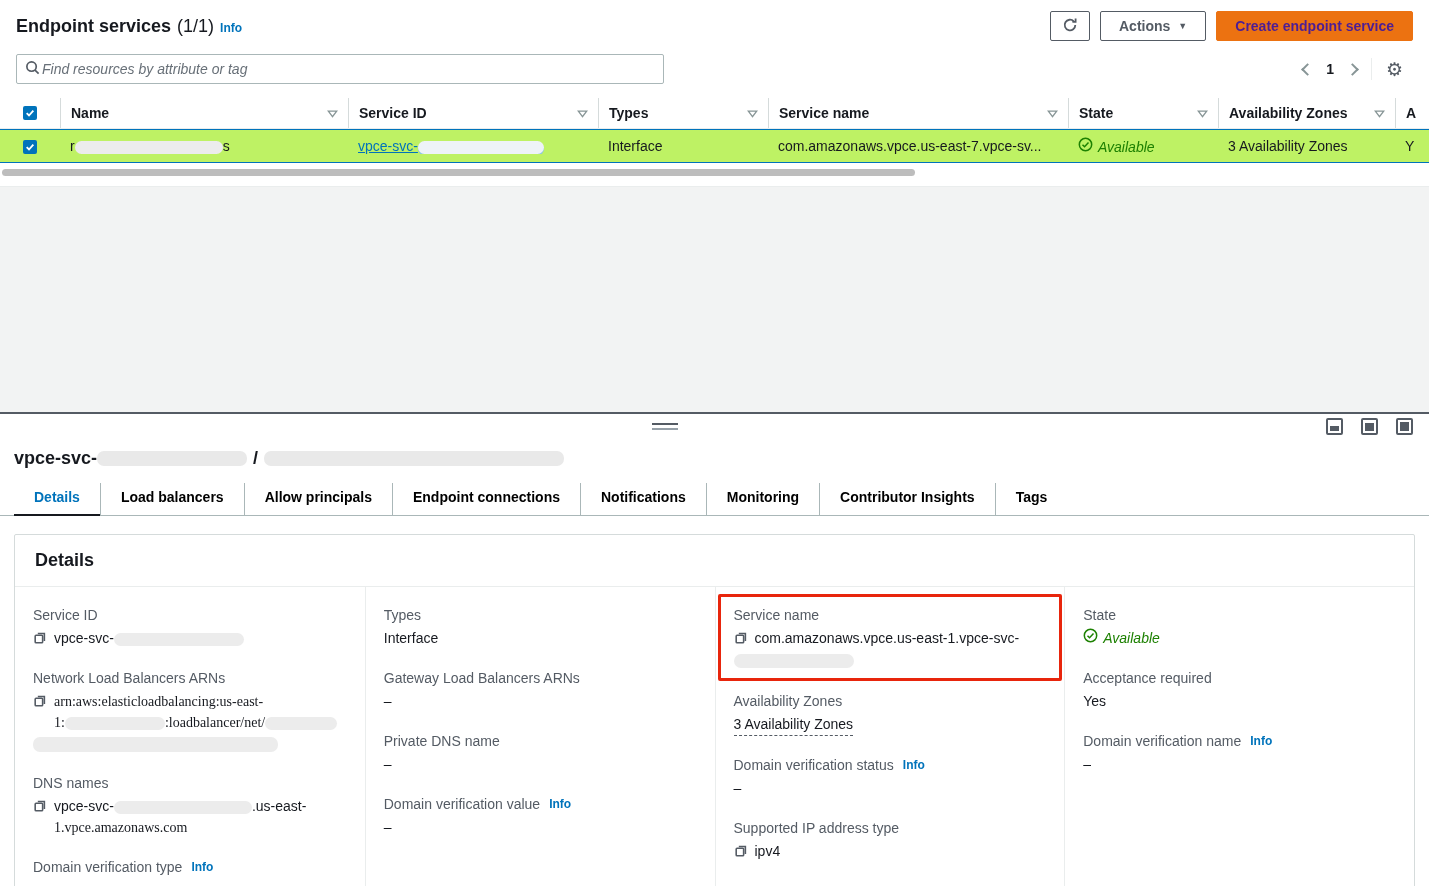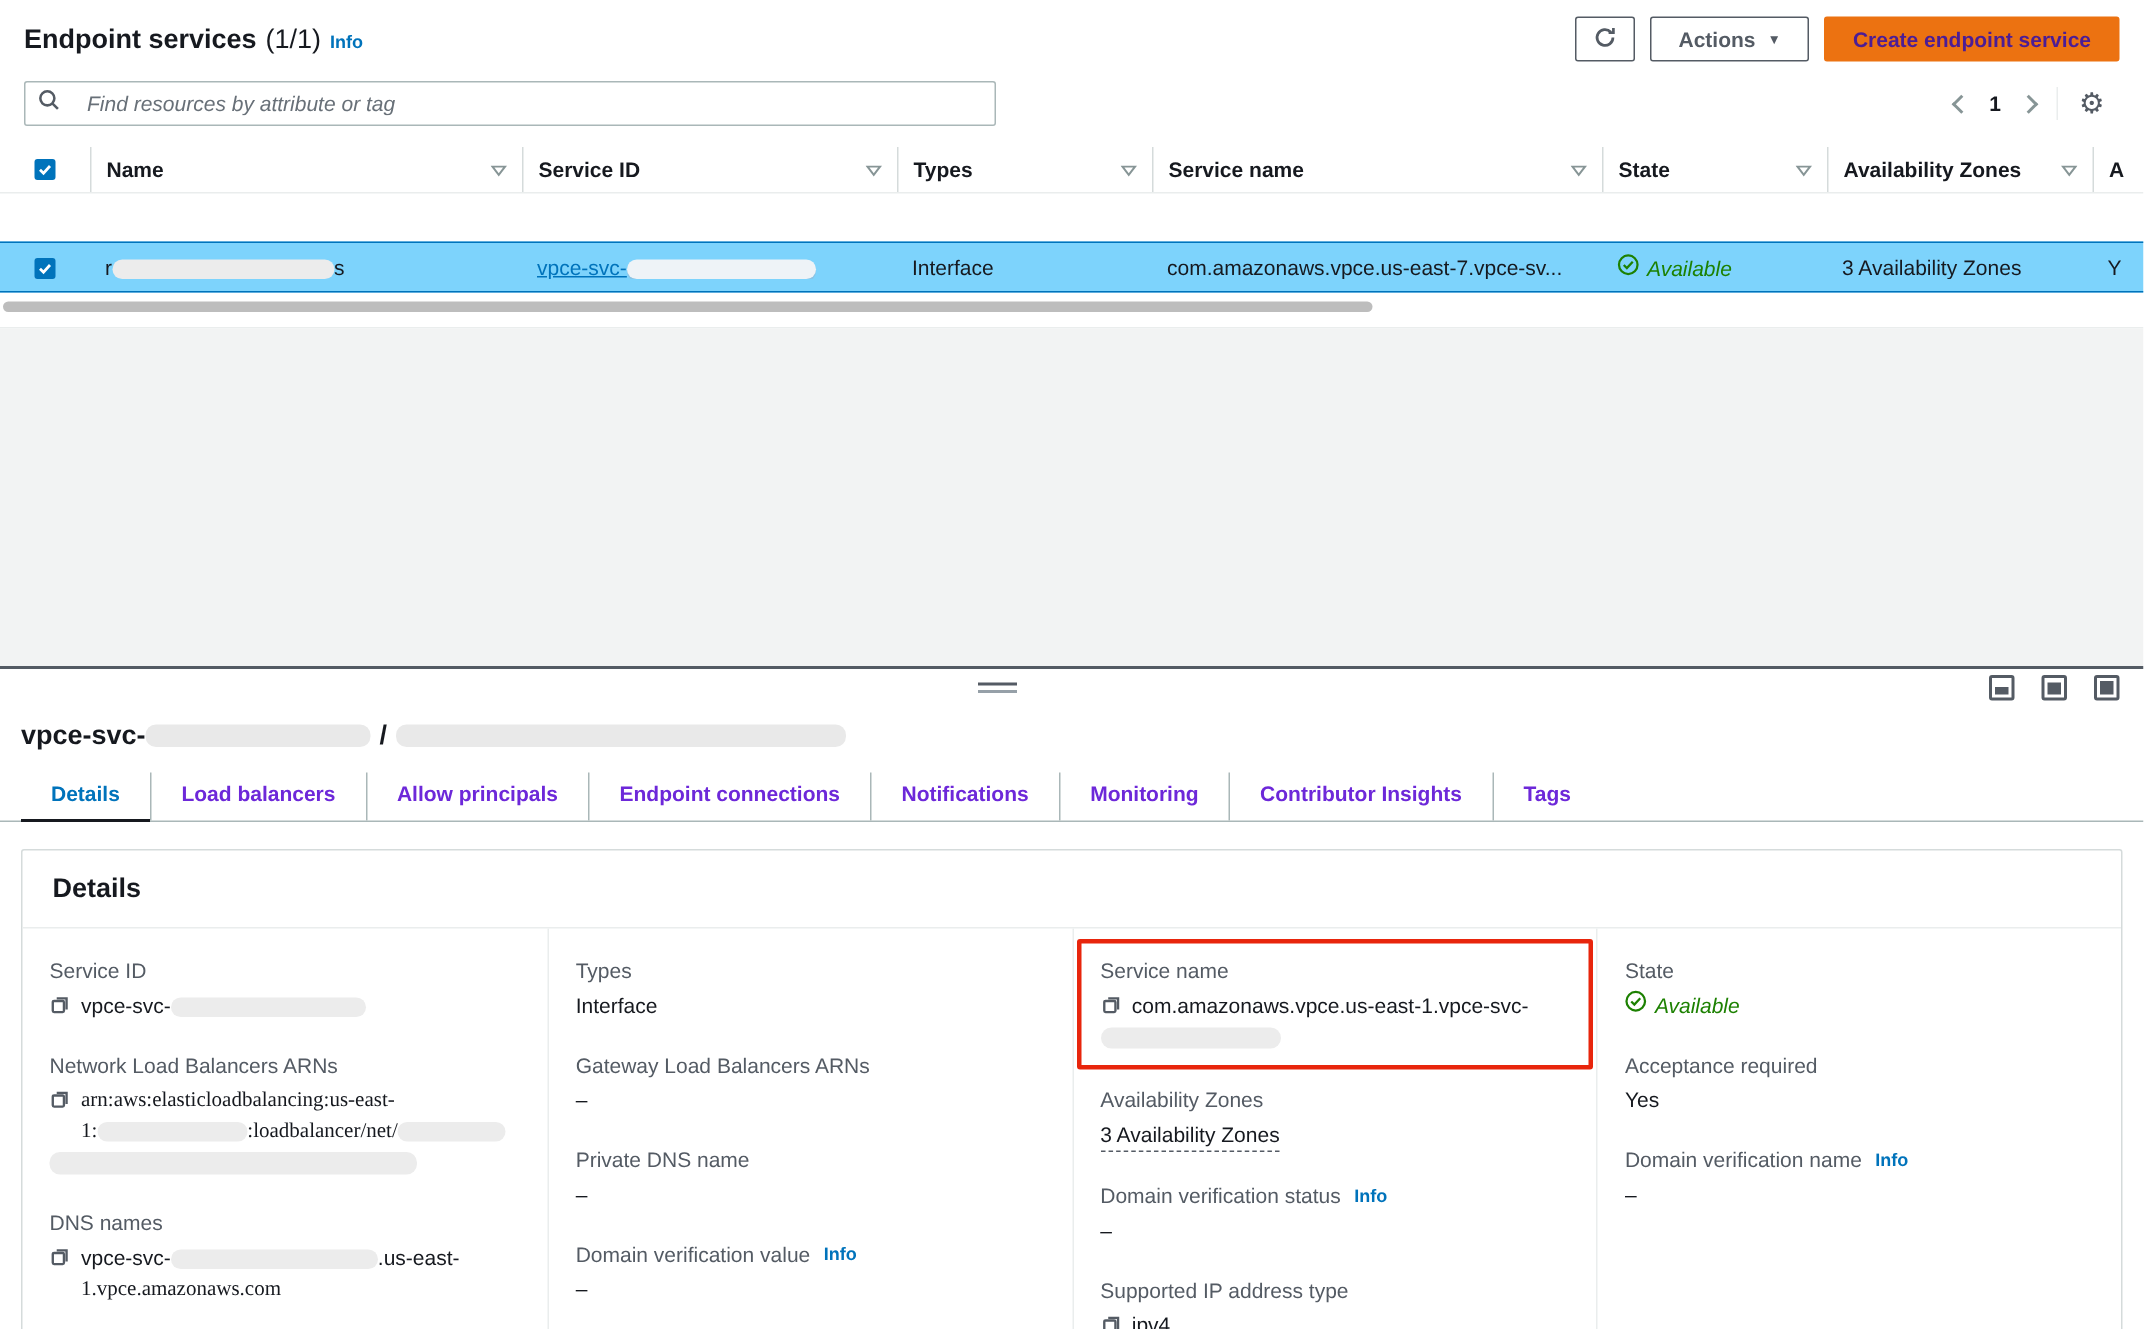--- a/index.html
+++ b/index.html
@@ -11,37 +11,37 @@
   .page-title { font-size:18px; font-weight:700; display:flex; align-items:baseline; gap:6px; }
   .page-title .count { font-weight:400; }
   .info-link { color:#0073bb; font-size:12px; font-weight:700; text-decoration:none; cursor:pointer; }
   .hdr-actions { display:flex; align-items:center; gap:10px; }
   .btn { height:30px; border:1px solid #545b64; border-radius:2px; background:#fff; color:#545b64; font-weight:700; font-size:14px; font-family:inherit; padding:0 18px; display:flex; align-items:center; gap:8px; cursor:pointer; }
   .btn.icon-only { width:40px; justify-content:center; padding:0; }
   .btn.primary { background:#ec7211; border-color:#ec7211; color:#4c1d95; }
   .caret { font-size:9px; color:#545b64; }
 
   .search-row { display:flex; align-items:center; justify-content:space-between; padding:0 16px; margin-top:12px; }
-  .search-box { width:648px; height:30px; border:1px solid #aab7b8; border-radius:2px; display:flex; align-items:center; padding:0 8px; gap:18px; background:#fff; }
+  .search-box { width:648px; height:30px; border:1px solid #aab7b8; border-radius:2px; display:flex; align-items:center; padding:0 8px; gap:2px; background:#fff; }
   .search-box input { border:none; outline:none; flex:1; font-size:14px; font-family:inherit; color:#16191f; background:transparent; }
   .search-box input::placeholder { color:#687078; font-style:italic; }
   .pager { display:flex; align-items:center; gap:14px; padding-right:10px; }
   .chev { width:9px; height:9px; border-top:2px solid #879596; border-right:2px solid #879596; display:inline-block; cursor:pointer; }
   .chev.left  { transform:rotate(-135deg); }
   .chev.right { transform:rotate(45deg); }
   .page-num { font-weight:700; font-size:14px; }
   .pager-sep { width:1px; height:22px; background:#eaeded; }
   .gear { font-family:"DejaVu Sans", sans-serif; font-size:19px; color:#545b64; cursor:pointer; line-height:1; }
 
   .grid-head, .grid-row { display:grid; grid-template-columns:60px 288px 250px 170px 300px 150px 177px 1fr; align-items:center; }
   .grid-head { margin-top:14px; border-bottom:1px solid #eaeded; }
   .th { font-size:14px; font-weight:700; padding:8px 10px; display:flex; align-items:center; justify-content:space-between; border-left:1px solid #d5dbdb; height:30px; }
   .th.first { border-left:none; justify-content:center; }
   .sort-ic { cursor:pointer; line-height:0; }
-  .grid-row { background:#7dd3fc; border-top:1px solid #0073bb; border-bottom:1px solid #0073bb; height:34px; font-size:14px;margin-top:32px; }
+  .grid-row { background:#bef264; border-top:1px solid #0073bb; border-bottom:1px solid #0073bb; height:34px; font-size:14px; }
   .td { padding:0 10px; white-space:nowrap; overflow:hidden; }
   .td.center { text-align:center; }
   .cbx { width:14px; height:14px; background:#0073bb; border-radius:2px; display:inline-flex; align-items:center; justify-content:center; cursor:pointer; vertical-align:middle; }
   .redact { display:inline-block; background:#ececec; border-radius:7px; height:13px; vertical-align:middle; }
   .link { color:#0073bb; text-decoration:underline; cursor:pointer; }
   .link .redact { box-shadow:0 1.5px 0 #8bc3e4; background:#eef3f7; }
   .state-ok { color:#1d8102; display:inline-flex; align-items:flex-end; gap:5px;font-style:italic; }
   .dashed-link { border-bottom:1px dashed #545b64; cursor:pointer; }
 
   .hscroll { height:8px; margin:6px 10px 0 2px; }
@@ -60,21 +60,21 @@
   .size-ic i { position:absolute; background:#545b64; }
   .size-ic.s i { left:2px; right:2px; bottom:2px; height:5px; }
   .size-ic.m i { left:2px; right:2px; bottom:2px; height:8px; }
   .size-ic.l i { left:2px; right:2px; bottom:2px; top:2px; }
 
   .panel-title { padding:34px 16px 0 14px; font-size:18px; font-weight:700; display:flex; align-items:center; }
   .panel-title .sep { margin:0 6px; }
   .panel-title .redact { height:15px; background:#e9e9e9; }
 
   .tabs { display:flex; margin-top:14px; border-bottom:1px solid #aab7b8; padding-left:14px; }
-  .tab { font-size:14px; font-weight:700; color:#6d28d9; padding:6px 20px 10px; border-right:1px solid #aab7b8; cursor:pointer; position:relative; }
+  .tab { font-size:14px; font-weight:700; color:#000000; padding:6px 20px 10px; border-right:1px solid #aab7b8; cursor:pointer; position:relative; }
   .tab:last-child { border-right:none; }
   .tab.active { color:#0073bb; }
   .tab.active::after { content:""; position:absolute; left:0; right:0; bottom:-1px; height:2px; background:#16191f; }
 
   .details-card { margin:18px 14px 0; border:1px solid #d5dbdb; border-radius:2px; background:#fff; }
   .card-hdr { font-size:18px; font-weight:700; padding:15px 20px; border-bottom:1px solid #eaeded; }
   .card-body { display:grid; grid-template-columns:1fr 1fr 1fr 1fr; padding:0; }
   .col { padding:20px 18px 14px; }
   .col + .col { border-left:1px solid #eaeded; }
   .field { margin-bottom:21px; }

